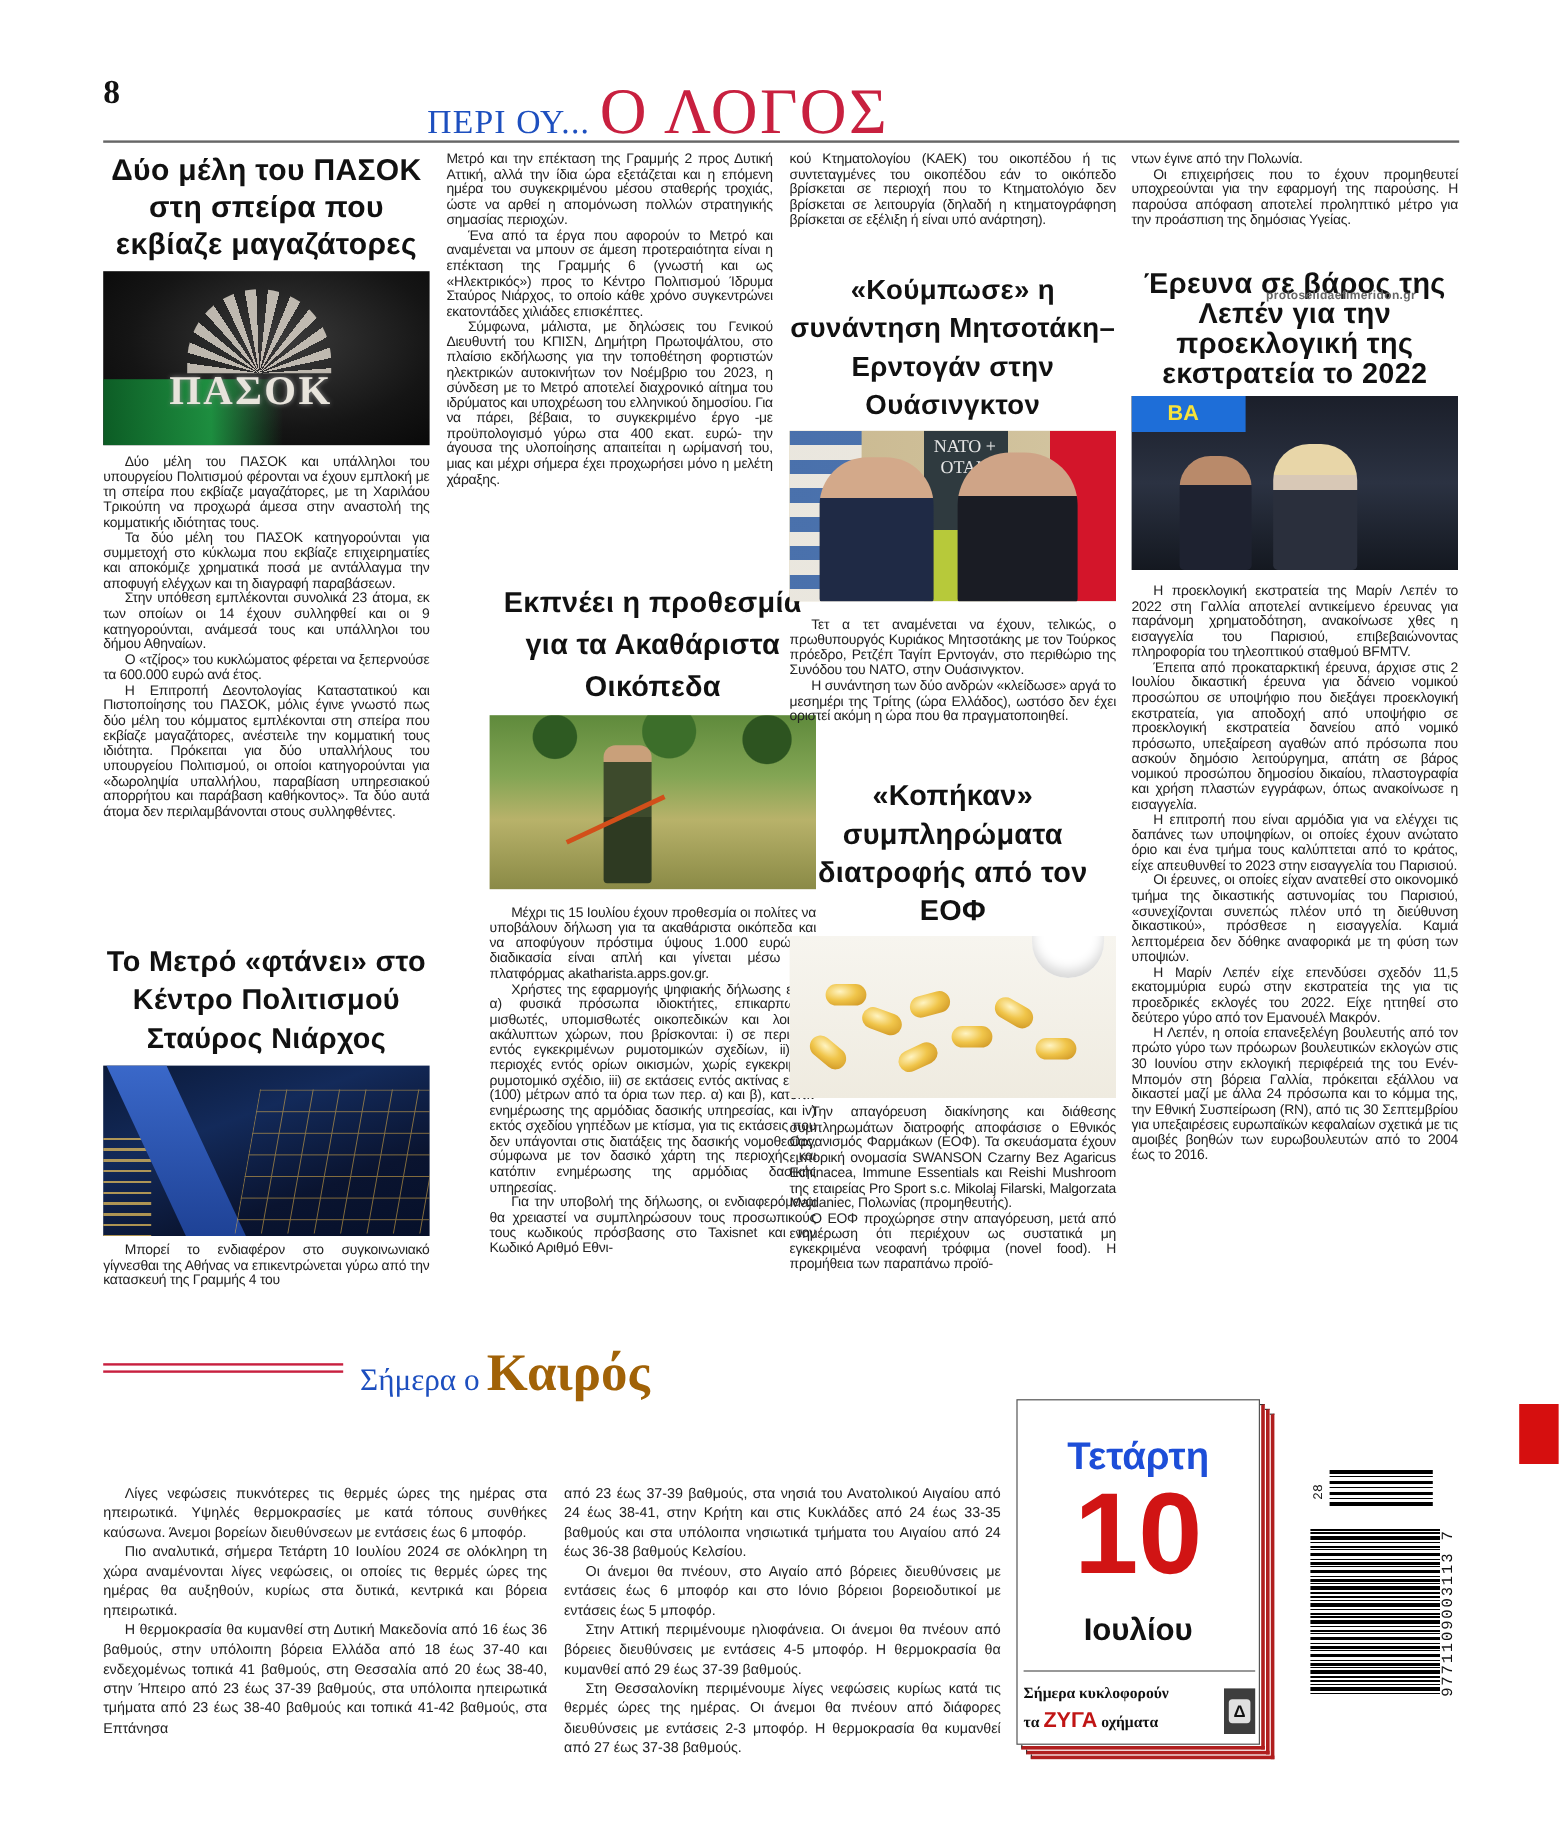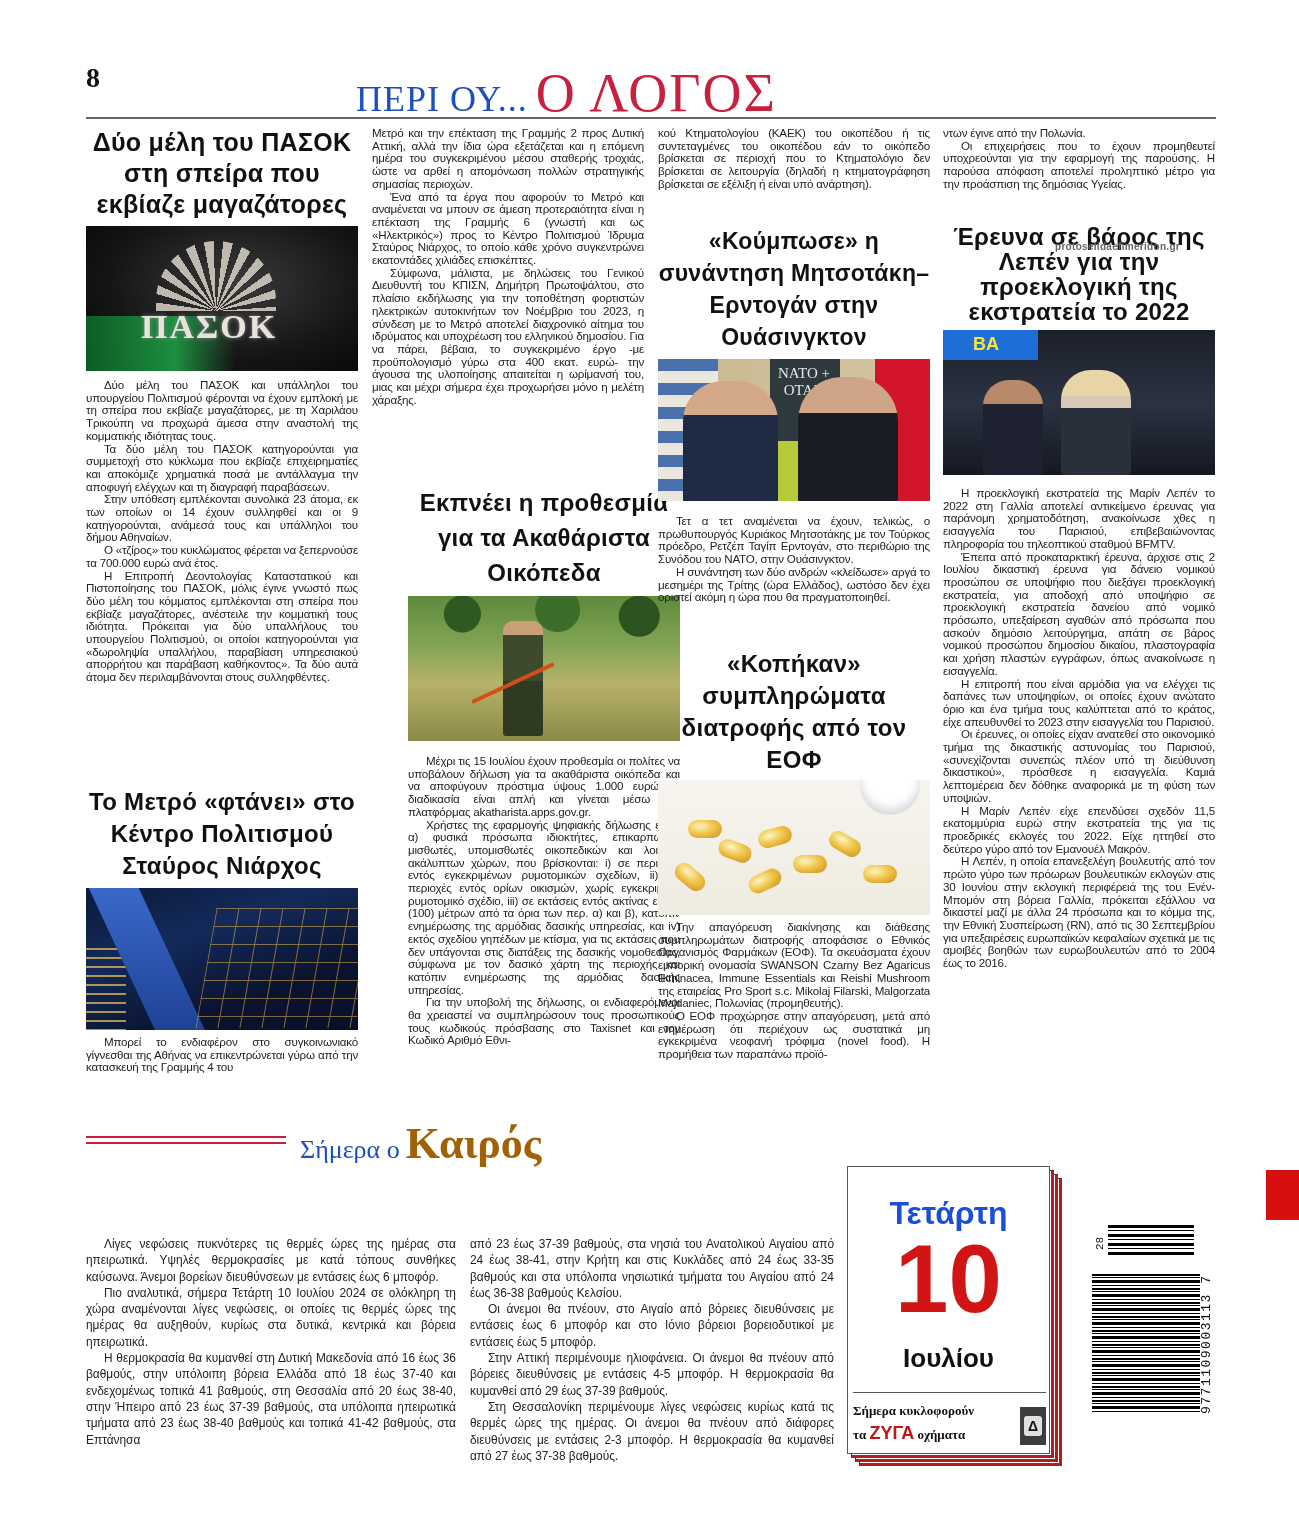--- a/index.html
+++ b/index.html
@@ -1,21 +1,21 @@
 <!DOCTYPE html>
 <html><head>
 <meta charset="utf-8">
 <style>
   * { box-sizing: border-box; margin: 0; padding: 0; }
   html, body { width: 1299px; height: 1537px; background: #fff; overflow: hidden; }
   body { position: relative; font-family: "Liberation Sans", sans-serif; color: #111; }
 
   .page-number { position: absolute; left: 86px; top: 62px; font-family: "Liberation Serif", serif; font-weight: bold; font-size: 28px; color: #111; }
   .masthead { position: absolute; left: 356px; top: 62px; height: 52px; white-space: nowrap; font-family: "Liberation Serif", serif; }
-  .masthead .pre { color: #1d4fbf; font-size: 36px; letter-spacing: 1px; }
+  .masthead .pre { color: #1d4fbf; font-size: 28px; letter-spacing: 1px; }
   .masthead .main { color: #c8203f; font-size: 54px; letter-spacing: 2px; margin-left: 8px; }
   .top-rule { position: absolute; left: 86px; top: 117px; width: 1130px; height: 2px; background: #666; }
 
   .col { position: absolute; width: 272px; }
   .c1 { left: 86px; } .c2 { left: 372px; } .c3 { left: 658px; } .c4 { left: 943px; }
 
   .headline { font-weight: bold; text-align: center; font-size: 25px; line-height: 32px; color: #111; letter-spacing: 0.3px; }
   .body { font-size: 11.6px; line-height: 12.7px; text-align: justify; color: #222; letter-spacing: -0.2px; }
   .body p { text-indent: 18px; }
   .body p.noindent { text-indent: 0; }
@@ -100,21 +100,21 @@
   <h2 class="headline" style="font-size:25px; line-height:31px;">Δύο μέλη του ΠΑΣΟΚ στη σπείρα που εκβίαζε μαγαζάτορες</h2>
   <div class="photo photo-pasok" style="margin-top:6px;">
     <div class="sun"></div>
     <div class="green"></div>
     <div class="label">ΠΑΣΟΚ</div>
   </div>
   <div class="body" style="margin-top:8px;">
     <p>Δύο μέλη του ΠΑΣΟΚ και υπάλληλοι του υπουργείου Πολιτισμού φέρονται να έχουν εμπλοκή με τη σπείρα που εκβίαζε μαγαζάτορες, με τη Χαριλάου Τρικούπη να προχωρά άμεσα στην αναστολή της κομματικής ιδιότητας τους.</p>
     <p>Τα δύο μέλη του ΠΑΣΟΚ κατηγορούνται για συμμετοχή στο κύκλωμα που εκβίαζε επιχειρηματίες και αποκόμιζε χρηματικά ποσά με αντάλλαγμα την αποφυγή ελέγχων και τη διαγραφή παραβάσεων.</p>
     <p>Στην υπόθεση εμπλέκονται συνολικά 23 άτομα, εκ των οποίων οι 14 έχουν συλληφθεί και οι 9 κατηγορούνται, ανάμεσά τους και υπάλληλοι του δήμου Αθηναίων.</p>
-    <p>Ο «τζίρος» του κυκλώματος φέρεται να ξεπερνούσε τα 700.000 ευρώ ανά έτος.</p>
+    <p>Ο «τζίρος» του κυκλώματος φέρεται να ξεπερνούσε τα 600.000 ευρώ ανά έτος.</p>
     <p>Η Επιτροπή Δεοντολογίας Καταστατικού και Πιστοποίησης του ΠΑΣΟΚ, μόλις έγινε γνωστό πως δύο μέλη του κόμματος εμπλέκονται στη σπείρα που εκβίαζε μαγαζάτορες, ανέστειλε την κομματική τους ιδιότητα. Πρόκειται για δύο υπαλλήλους του υπουργείου Πολιτισμού, οι οποίοι κατηγορούνται για «δωροληψία υπαλλήλου, παραβίαση υπηρεσιακού απορρήτου και παράβαση καθήκοντος». Τα δύο αυτά άτομα δεν περιλαμβάνονται στους συλληφθέντες.</p>
   </div>
 </div>
 
 <div class="col c1" style="top:786px;">
   <h2 class="headline" style="font-size:24px; line-height:32px;">Το Μετρό «φτάνει» στο Κέντρο Πολιτισμού Σταύρος Νιάρχος</h2>
   <div class="photo photo-snfcc" style="margin-top:6px;">
     <div class="lights"></div>
     <div class="canal"></div>
     <div class="grid"></div>

